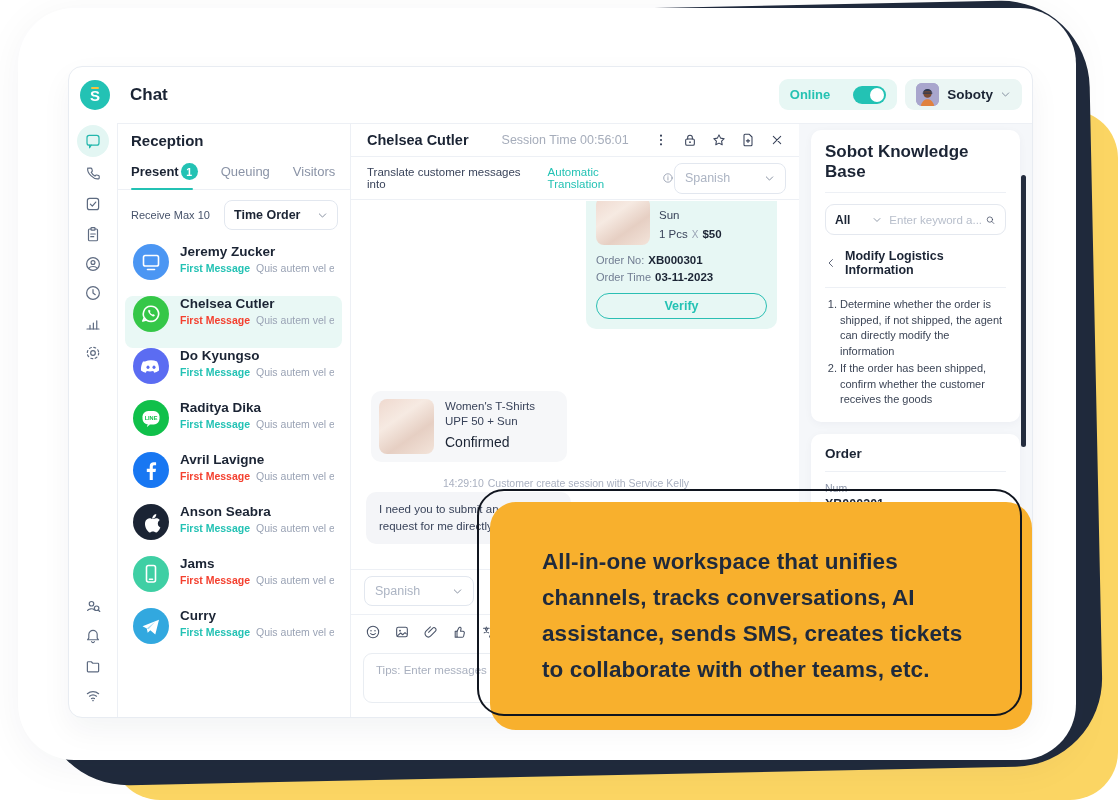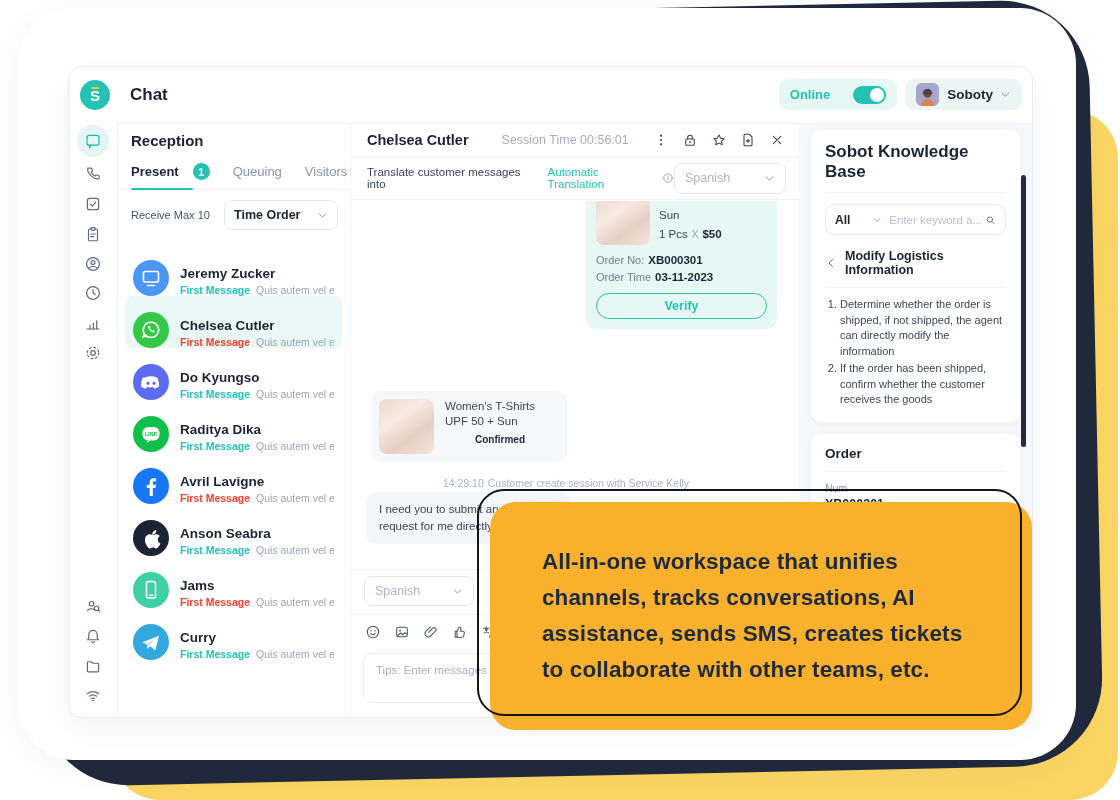--- a/index.html
+++ b/index.html
@@ -45,34 +45,34 @@
     display:flex; align-items:center; justify-content:center; }
   .rail-ic.active { left:8px; width:32px; height:32px; background:#E3F6F3; border-radius:50%; color:#23B7AC; }
   .rail-ic svg { width:18px; height:18px; }
 
   
   .reception { position:absolute; left:49px; top:57px; width:233px; bottom:0; border-right:1px solid #EDF0F5;
     padding:8px 12px 0 13px; }
   .rec-title { font-size:15px; font-weight:bold; color:#1B2434; }
   .tabs { display:flex; align-items:center; gap:23px; margin:14px -12px 0 -13px; padding:0 12px 9px 13px;
     border-bottom:1px solid #EDF0F5; position:relative; }
-  .tab { font-size:13px; color:#8A93A6; cursor:pointer; display:flex; align-items:center; gap:14px; }
+  .tab { font-size:13px; color:#8A93A6; cursor:pointer; display:flex; align-items:center; gap:2px; }
   .tab.active { color:#1B2434; font-weight:bold; }
   .tab-badge { width:17px; height:17px; border-radius:50%; background:#23C2B4; color:#fff;
     font-size:10.5px; display:flex; align-items:center; justify-content:center; }
   .tab-underline { position:absolute; left:13px; bottom:-1px; width:62px; height:2px; background:#23C2B4; border-radius:2px; }
   .receive-row { display:flex; align-items:center; justify-content:space-between; margin-top:10px; }
   .receive-label { font-size:11px; color:#47536B; }
   .select { border:1px solid #E2E7EF; border-radius:8px; background:#fff; display:flex; align-items:center;
     justify-content:space-between; cursor:pointer; color:#1B2434; }
   .order-select { width:114px; height:30px; padding:0 9px; font-size:12.5px; font-weight:bold; }
   .chev { width:11px; height:11px; color:#5E6B81; flex:none; }
 
   .contact-list { margin-top:14px; margin-left:-6px; margin-right:-4px; }
-  .contact { display:flex; align-items:flex-end; gap:11px; height:52px; padding:0 8px; border-radius:8px; cursor:pointer; }
+  .contact { display:flex; align-items:flex-start; gap:11px; height:52px; padding:0 8px; border-radius:8px; cursor:pointer; }
   .contact.selected { background:#E9F8F5; }
   .c-avatar { width:36px; height:36px; border-radius:50%; flex:none; display:flex; align-items:center; justify-content:center; }
   .c-avatar svg { width:36px; height:36px; display:block; }
   .c-body { min-width:0; }
   .c-name { font-size:13.5px; font-weight:bold; color:#1B2434; line-height:15px; }
   .c-sub { display:flex; gap:6px; margin-top:3px; align-items:baseline; }
   .c-tag { font-size:10.5px; font-weight:bold; white-space:nowrap; }
   .tag-teal { color:#23C2B4; }
   .tag-red { color:#F4402F; }
   .c-prev { font-size:10.5px; color:#9AA3B5; white-space:nowrap; overflow:hidden; max-width:112px; }
@@ -103,21 +103,21 @@
   .moc-qty b { color:#1B2434; }
   .moc-line { font-size:11px; color:#717D92; margin-top:9px; }
   .moc-line b { color:#1B2434; font-size:11.5px; margin-left:4px; }
   .verify-btn { margin-top:10px; width:100%; height:26px; border:1.3px solid #2BBFB3; border-radius:14px;
     background:transparent; color:#23C2B4; font-weight:bold; font-size:12.5px; cursor:pointer;
     font-family:"Liberation Sans", sans-serif; }
 
   .msg-product { position:absolute; left:20px; top:190px; width:196px; background:#F6F7F9; border-radius:10px; padding:8px; display:flex; gap:11px; }
   .mp-img { width:55px; height:55px; }
   .mp-title { font-size:11.5px; color:#39435A; line-height:14.5px; }
-  .mp-status { font-size:10px; font-weight:bold; color:#1B2434; margin-top:6px;margin-left:30px; }
+  .mp-status { font-size:14px; font-weight:normal; color:#1B2434; margin-top:6px; }
 
   .msg-system { position:absolute; left:0; right:18px; top:276px; text-align:center; font-size:10.5px; color:#A9B0C0; }
   .msg-system .t { margin-right:4px; }
 
   .bubble { border-radius:10px; font-size:11.5px; line-height:17px; color:#39435A; padding:9px 13px; }
   .bubble-left { position:absolute; left:15px; top:291px; width:205px; background:#F4F5F8; }
   .bubble-right { position:absolute; right:17px; top:345px; background:#DFF4F0; color:#2A3A50; white-space:nowrap; }
 
   .compose-div1 { position:absolute; left:0; right:0; top:445px; height:1px; background:#EDF0F5; }
   .compose-select { position:absolute; left:13px; top:452px; width:110px; height:30px; padding:0 10px; font-size:12.5px; }

